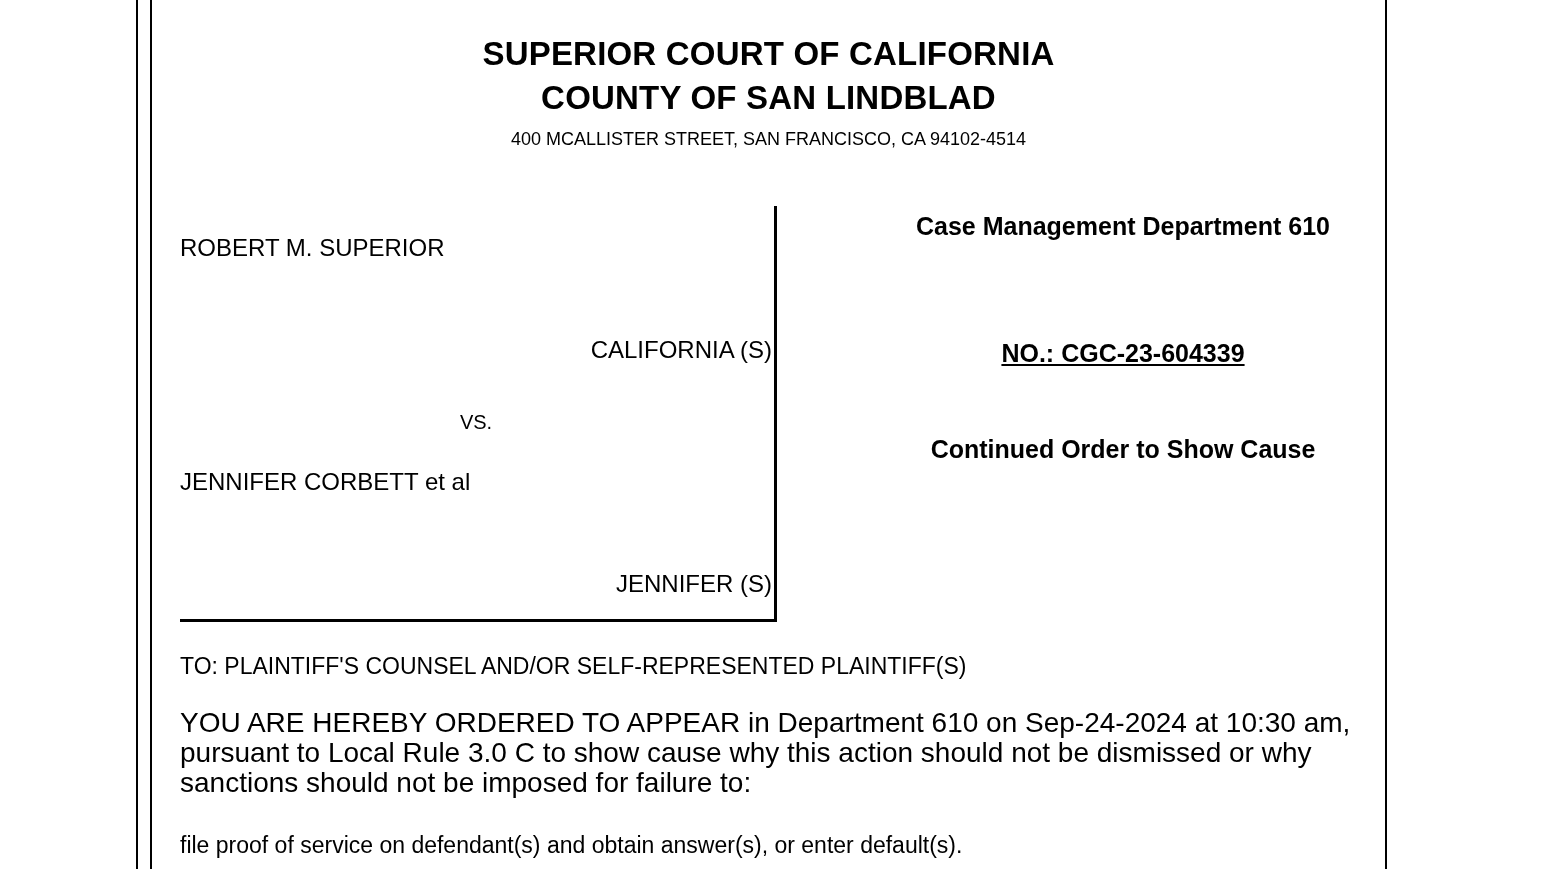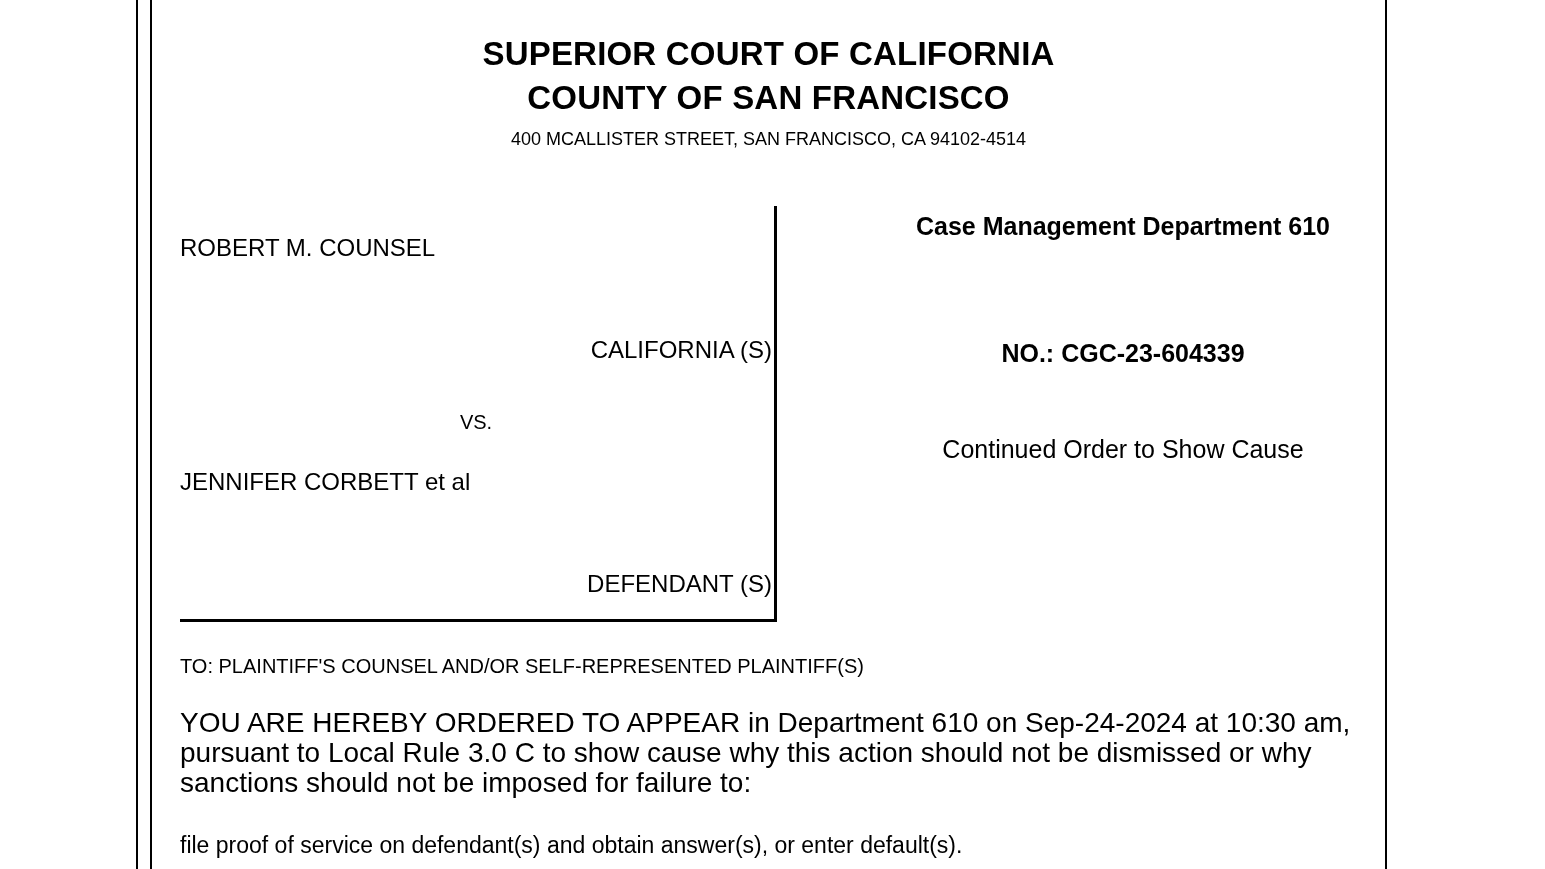--- a/index.html
+++ b/index.html
@@ -138,36 +138,37 @@
   .dept-line-2 {
     font-weight: bold;
     font-size: 25px;
     line-height: 40px;
   }
   .case-no {
     font-weight: bold;
     font-size: 25px;
     line-height: 34px;
     margin-top: 90px;
+    text-decoration: underline;
   }
   .order-title {
-    font-weight: normal;
+    font-weight: bold;
     font-size: 25px;
     line-height: 34px;
     margin-top: 62px;
   }
 
   
   .body-block {
     margin-top: 30px;
     padding-left: 28px;
     padding-right: 22px;
   }
   .body-line {
-    font-size: 20px;
+    font-size: 23px;
     line-height: 30px;
   }
   .body-para {
     font-size: 28px;
     line-height: 30px;
     margin-top: 27px;
   }
   .body-para-spaced {
     font-size: 23px;
     line-height: 30px;
@@ -180,32 +181,32 @@
 <div id="page">
 
   <div class="rule-left-outer"></div>
   <div class="rule-left-inner"></div>
   <div class="rule-right"></div>
 
   <div class="content">
 
     <div class="court-header">
       <div class="court-name-1">SUPERIOR COURT OF CALIFORNIA</div>
-      <div class="court-name-2">COUNTY OF SAN FRANCISCO</div>
+      <div class="court-name-2">COUNTY OF SAN LINDBLAD</div>
       <div class="court-address">400 MCALLISTER STREET, SAN FRANCISCO, CA 94102-4514</div>
     </div>
 
     <div class="caption">
 
       <div class="caption-left">
-        <div class="party-name pos-plaintiff-name">ROBERT M. COUNSEL</div>
+        <div class="party-name pos-plaintiff-name">ROBERT M. SUPERIOR</div>
         <div class="party-role pos-plaintiff-role">CALIFORNIA (S)</div>
         <div class="vs-line pos-vs">VS.</div>
         <div class="party-name pos-defendant-name">JENNIFER CORBETT et al</div>
-        <div class="party-role pos-defendant-role">DEFENDANT (S)</div>
+        <div class="party-role pos-defendant-role">JENNIFER (S)</div>
       </div>
 
       <div class="caption-vline"></div>
       <div class="caption-hline"></div>
 
       <div class="caption-right">
         <div class="dept-line-1">Case Management Department 610</div>
         <div class="case-no">NO.: CGC-23-604339</div>
         <div class="order-title">Continued Order to Show Cause</div>
       </div>

